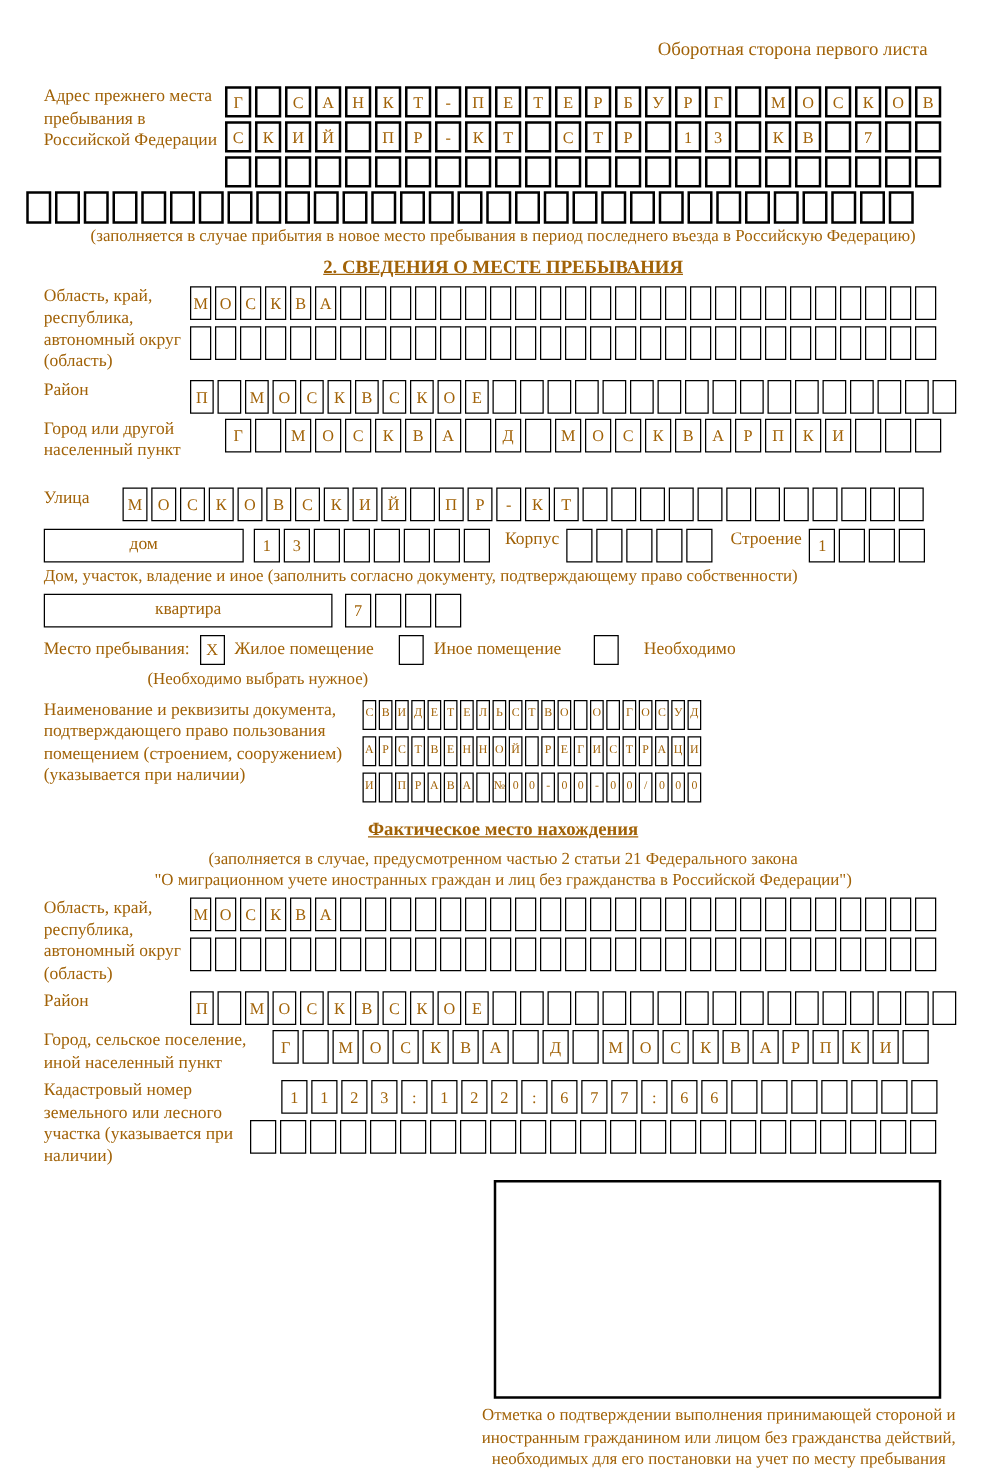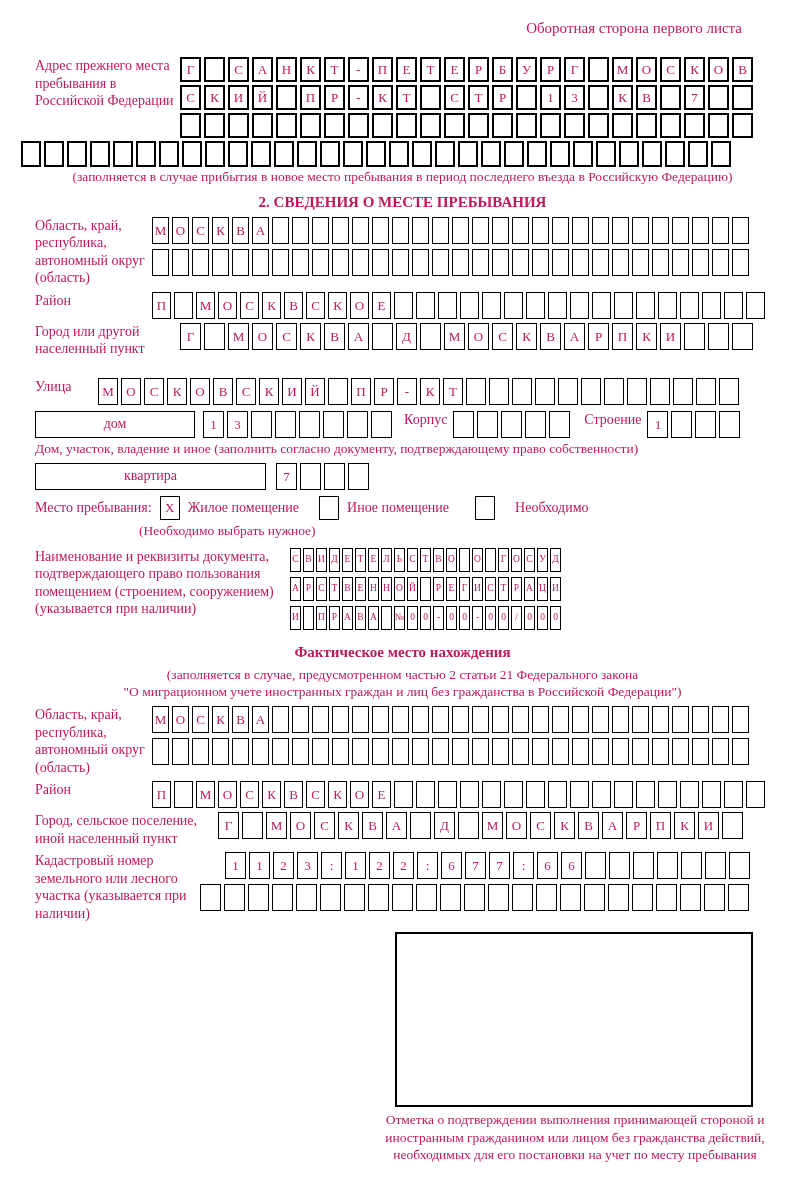--- a/index.html
+++ b/index.html
@@ -1,19 +1,19 @@
 <!DOCTYPE html>
 <html><head>
 <meta charset="utf-8">
 <style>
   html,body{margin:0;padding:0;background:#fff;}
   .page{
     width:800px;height:1180px;box-sizing:border-box;
-    padding:20px 30px 10px 35px;
-    background:#fff;color:#be185d;
+    padding:32px 30px 10px 35px;
+    background:#fff;color:#a16207;
     font-family:"Liberation Serif", "DejaVu Serif", serif;
     position:relative;overflow:hidden;
   }
   .top-title{text-align:right;font-size:15px;padding-right:28px;margin-bottom:20px;}
   .frow{display:flex;align-items:flex-start;}
   .label{font-size:14px;line-height:1.25;}
   .grids{display:flex;flex-direction:column;gap:3px;}
   .grid{display:flex;gap:3px;}
   .cell{
     box-sizing:border-box;border:2px solid #000;background:#fff;
@@ -25,21 +25,21 @@
   .g30 .cell{width:17px;height:27px;border-width:1.5px;}
   .g28 .cell{width:19px;height:27px;border-width:1.5px;}
   .g28w .cell{width:20px;height:27px;border-width:1.5px;}
   .g24b .cell{width:21px;height:27px;border-width:1.5px;}
   .g22 .cell{width:21px;height:27px;border-width:1.5px;}
   .g21 .cell{width:11px;height:24px;border-width:1.5px;font-size:9.5px;}
   .g21{gap:2px;}
   .gk .cell{width:21px;height:27px;border-width:1.5px;}
   .note{font-size:13.5px;line-height:1.25;}
   .center{text-align:center;}
-  .sec-title{font-size:15px;font-weight:bold;text-align:center;margin:8px 0 6px 0;}
+  .sec-title{font-size:15px;font-weight:bold;text-align:center;margin:8px 0 6px 0;text-decoration:underline;}
   .boxlabel{
     box-sizing:border-box;border:1.5px solid #000;height:27px;
     display:flex;align-items:center;justify-content:center;font-size:14px;
   }
   .chk{
     box-sizing:border-box;border:1.5px solid #000;width:20px;height:24px;
     display:flex;align-items:center;justify-content:center;font-size:13px;flex:0 0 auto;
   }
   .stamp-box{
     box-sizing:border-box;border:2px solid #000;width:358px;height:175px;
@@ -384,21 +384,21 @@
 
   <div class="frow" style="margin-top:6px;align-items:center;gap:8px;">
     <div class="label">Место пребывания:</div>
     <div class="chk">X</div>
     <div class="label">Жилое помещение</div>
     <div class="chk" style="margin-left:12px;"></div>
     <div class="label">Иное помещение</div>
     <div class="chk" style="margin-left:18px;"></div>
     <div class="label" style="margin-left:12px;">Необходимо</div>
   </div>
-  <div class="note" style="margin-left:104px;margin-top:3px;">(Необходимо выбрать нужное)</div>
+  <div class="note" style="margin-left:83px;margin-top:3px;">(Необходимо выбрать нужное)</div>
 
   <div class="frow" style="margin-top:8px;">
     <div class="label" style="width:255px;padding-right:16px;box-sizing:border-box;">Наименование и реквизиты документа, подтверждающего право пользования помещением (строением, сооружением) (указывается при наличии)</div>
     <div class="grids" style="gap:5px;margin-left:200px;position:absolute;left:290px;">
     </div>
     <div class="grids" style="gap:5px;">
       <div class="grid g21">
           <div class="cell">С</div>
           <div class="cell">В</div>
           <div class="cell">И</div>

